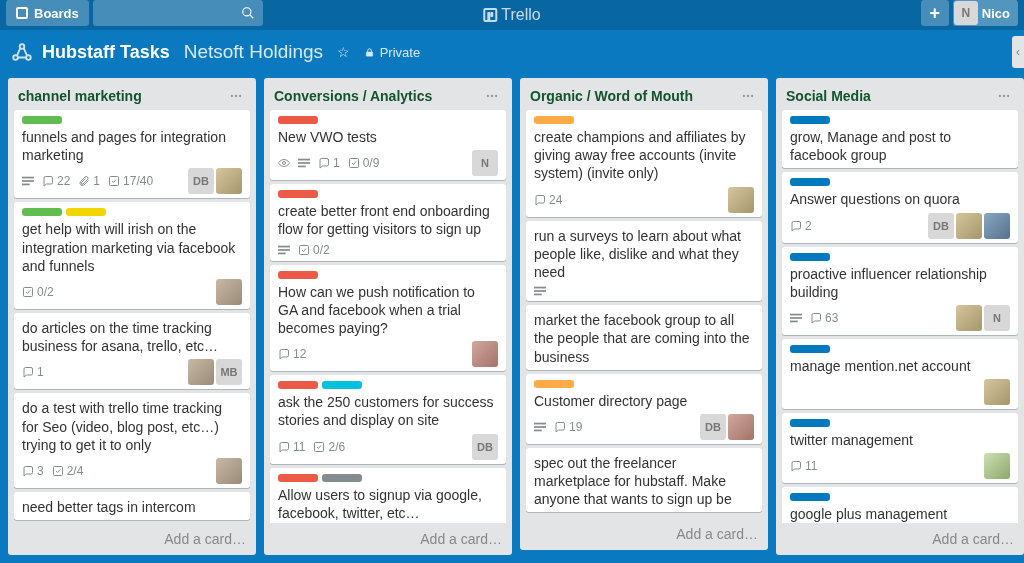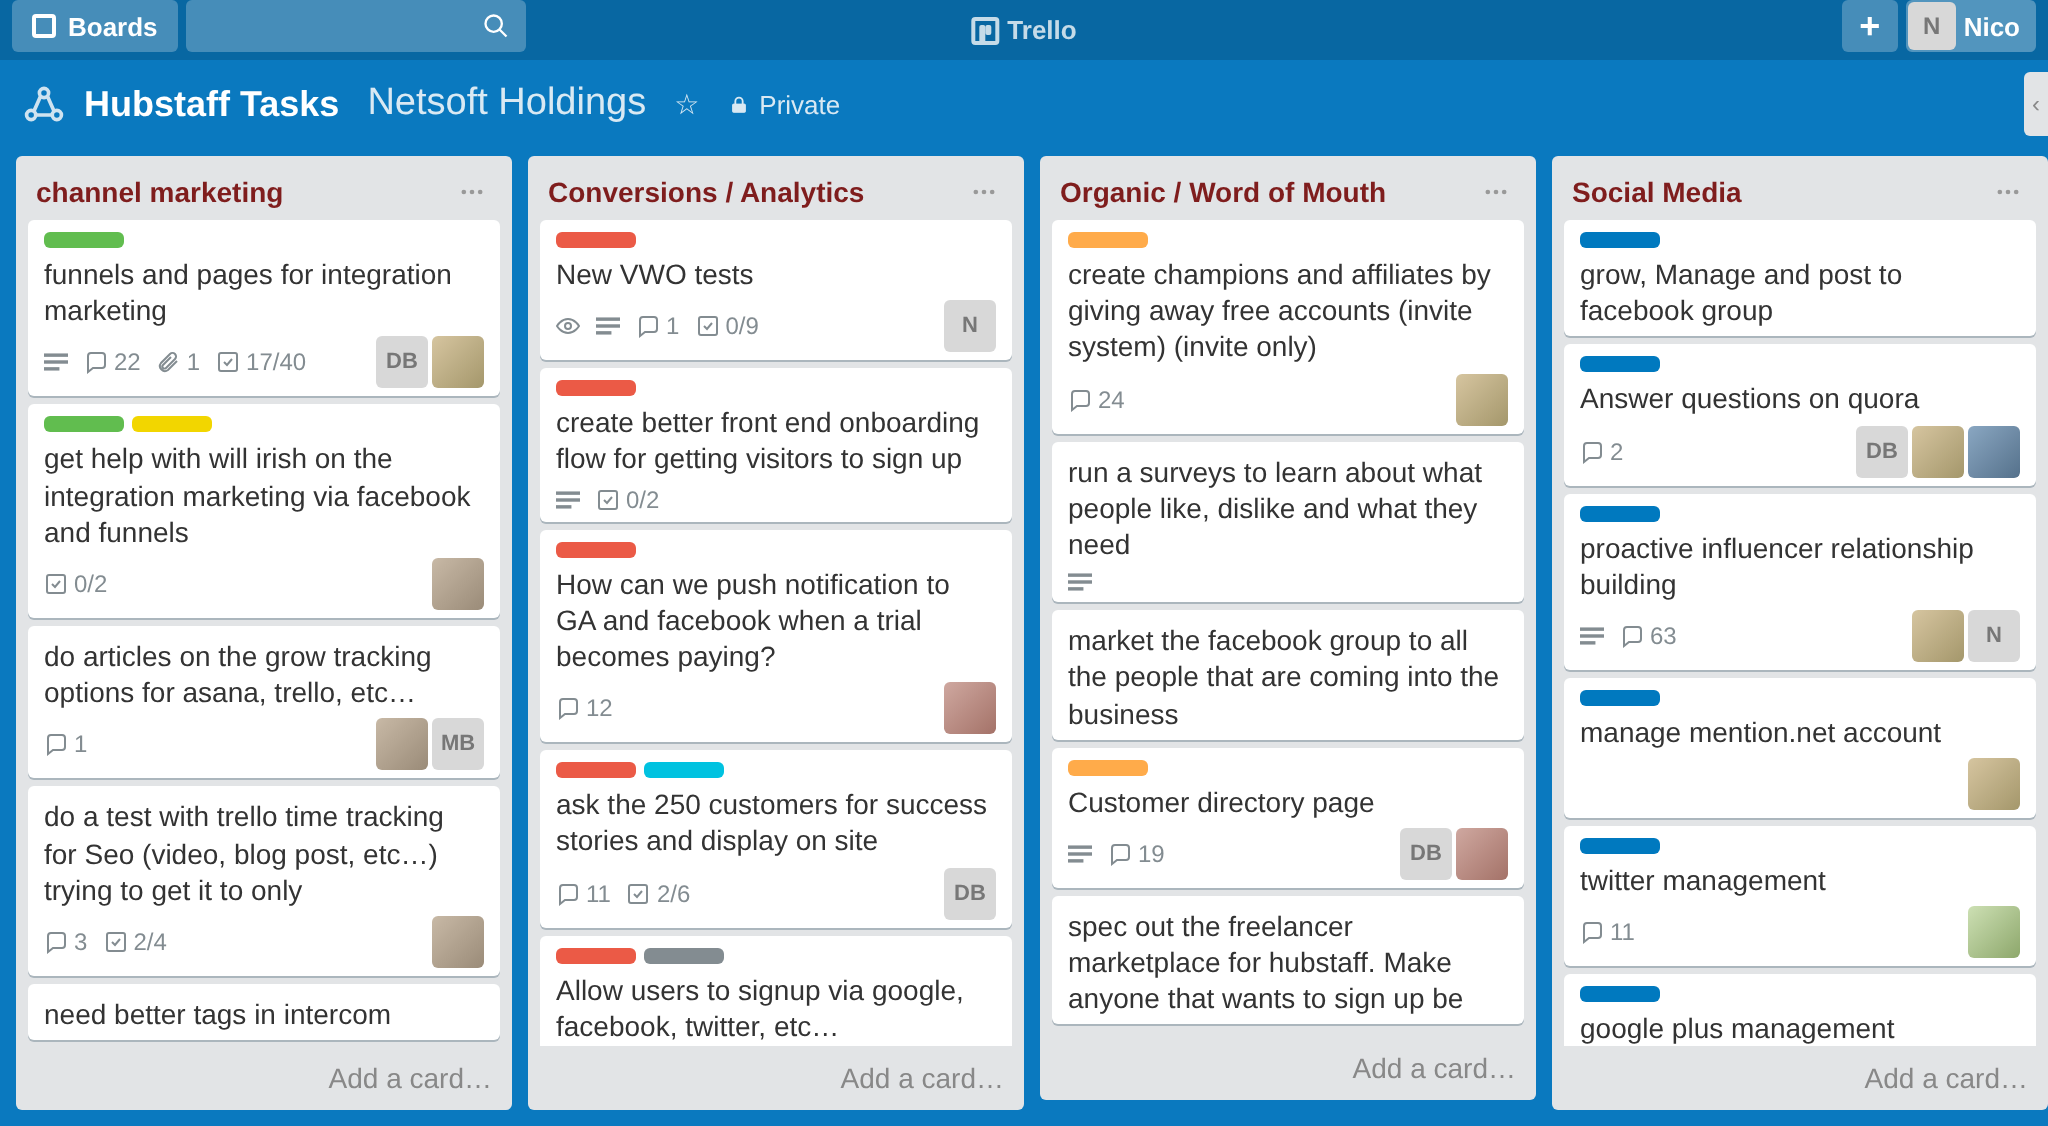--- a/index.html
+++ b/index.html
@@ -32,21 +32,21 @@
     flex:0 0 170px; height:26px; margin:0 2px;
     background: rgba(255,255,255,.25); border-radius:3px; position:relative;
   }
   #search-box .mag {
     position:absolute; right:8px; top:50%; transform:translateY(-50%);
     width:14px;height:14px;
   }
   .mag-svg { stroke:#fff; stroke-width:2; fill:none;}
   #logo {
     position:absolute; left:50%; top:50%; transform:translate(-50%,-50%);
-    color:#e6f0f5; opacity:.85; font-size:13px; font-weight:700; display:flex; align-items:center; gap:4px;
+    color:#e6f0f5; opacity:.85; font-size:16px; font-weight:400; display:flex; align-items:center; gap:4px;
   }
   #logo .tboard {width:14px;height:14px;border:2px solid #e6f0f5;border-radius:2px;position:relative;}
   #logo .tboard::before,#logo .tboard::after{content:"";position:absolute;background:#e6f0f5;border-radius:1px;}
   #logo .tboard::before{left:2px;top:2px;width:3px;height:9px;}
   #logo .tboard::after{right:2px;top:2px;width:3px;height:5px;}
   #hdr-right { margin-left:auto; display:flex; align-items:center; }
   .plus-btn { width:28px; padding:0; font-size:18px; font-weight:700;}
   .user-chip { background:rgba(255,255,255,.3); }
   .initial-sq {
     width:24px;height:24px;border-radius:3px;background:#d8d8d8;color:#777;
@@ -75,21 +75,21 @@
     position:absolute; top:calc(var(--header-h) + var(--board-h)); bottom:0; left:0; right:0;
     padding:4px 8px 8px 8px; overflow-x:auto; overflow-y:hidden; white-space:nowrap;
   }
   .list {
     display:inline-flex; flex-direction:column; vertical-align:top;
     width:248px; max-height:100%; margin-right:8px;
     background:var(--list-bg); border-radius:3px; white-space:normal;
   }
   .list-header {
     display:flex;align-items:center;justify-content:space-between;
-    padding:8px 10px 4px 10px; font-weight:700; color:#7f1d1d;
+    padding:8px 10px 4px 10px; font-weight:700; color:#14532d;
   }
   .list-header .dots { color:#999;width:20px;height:20px;display:flex;align-items:center;justify-content:center;border-radius:3px;}
   .list-cards { padding:0 6px 2px 6px; overflow-y:auto; overflow-x:hidden; flex:1 1 auto;}
   .add-card { padding:8px 10px; color:#888; cursor:pointer;text-align:right;}
 
   .card {
     background:var(--card-bg); border-radius:3px; margin-bottom:4px;
     padding:6px 8px 4px 8px; box-shadow:0 1px 0 rgba(9,45,66,.25);
     font-size:14px; color:#333; cursor:pointer; position:relative;
   }
@@ -247,21 +247,21 @@
                 <path d="M8 12l3 3 5-6"></path>
               </svg>
               <span>0/2</span>
             </span>
             <span class="members">
               <span class="mem av"></span>
             </span>
           </div>
         </div>
         <div class="card">
-          <div class="card-title">do articles on the grow tracking options for asana, trello, etc…</div>
+          <div class="card-title">do articles on the time tracking business for asana, trello, etc…</div>
           <div class="badges">
             <span class="b">
               <svg class="ic-comment" viewBox="0 0 24 24">
                 <path d="M21 15a3 3 0 0 1-3 3H9l-5 4V6a3 3 0 0 1 3-3h11a3 3 0 0 1 3 3z"></path>
               </svg>
               <span>1</span>
             </span>
             <span class="members">
               <span class="mem av"></span>
               <span class="mem">MB</span>

